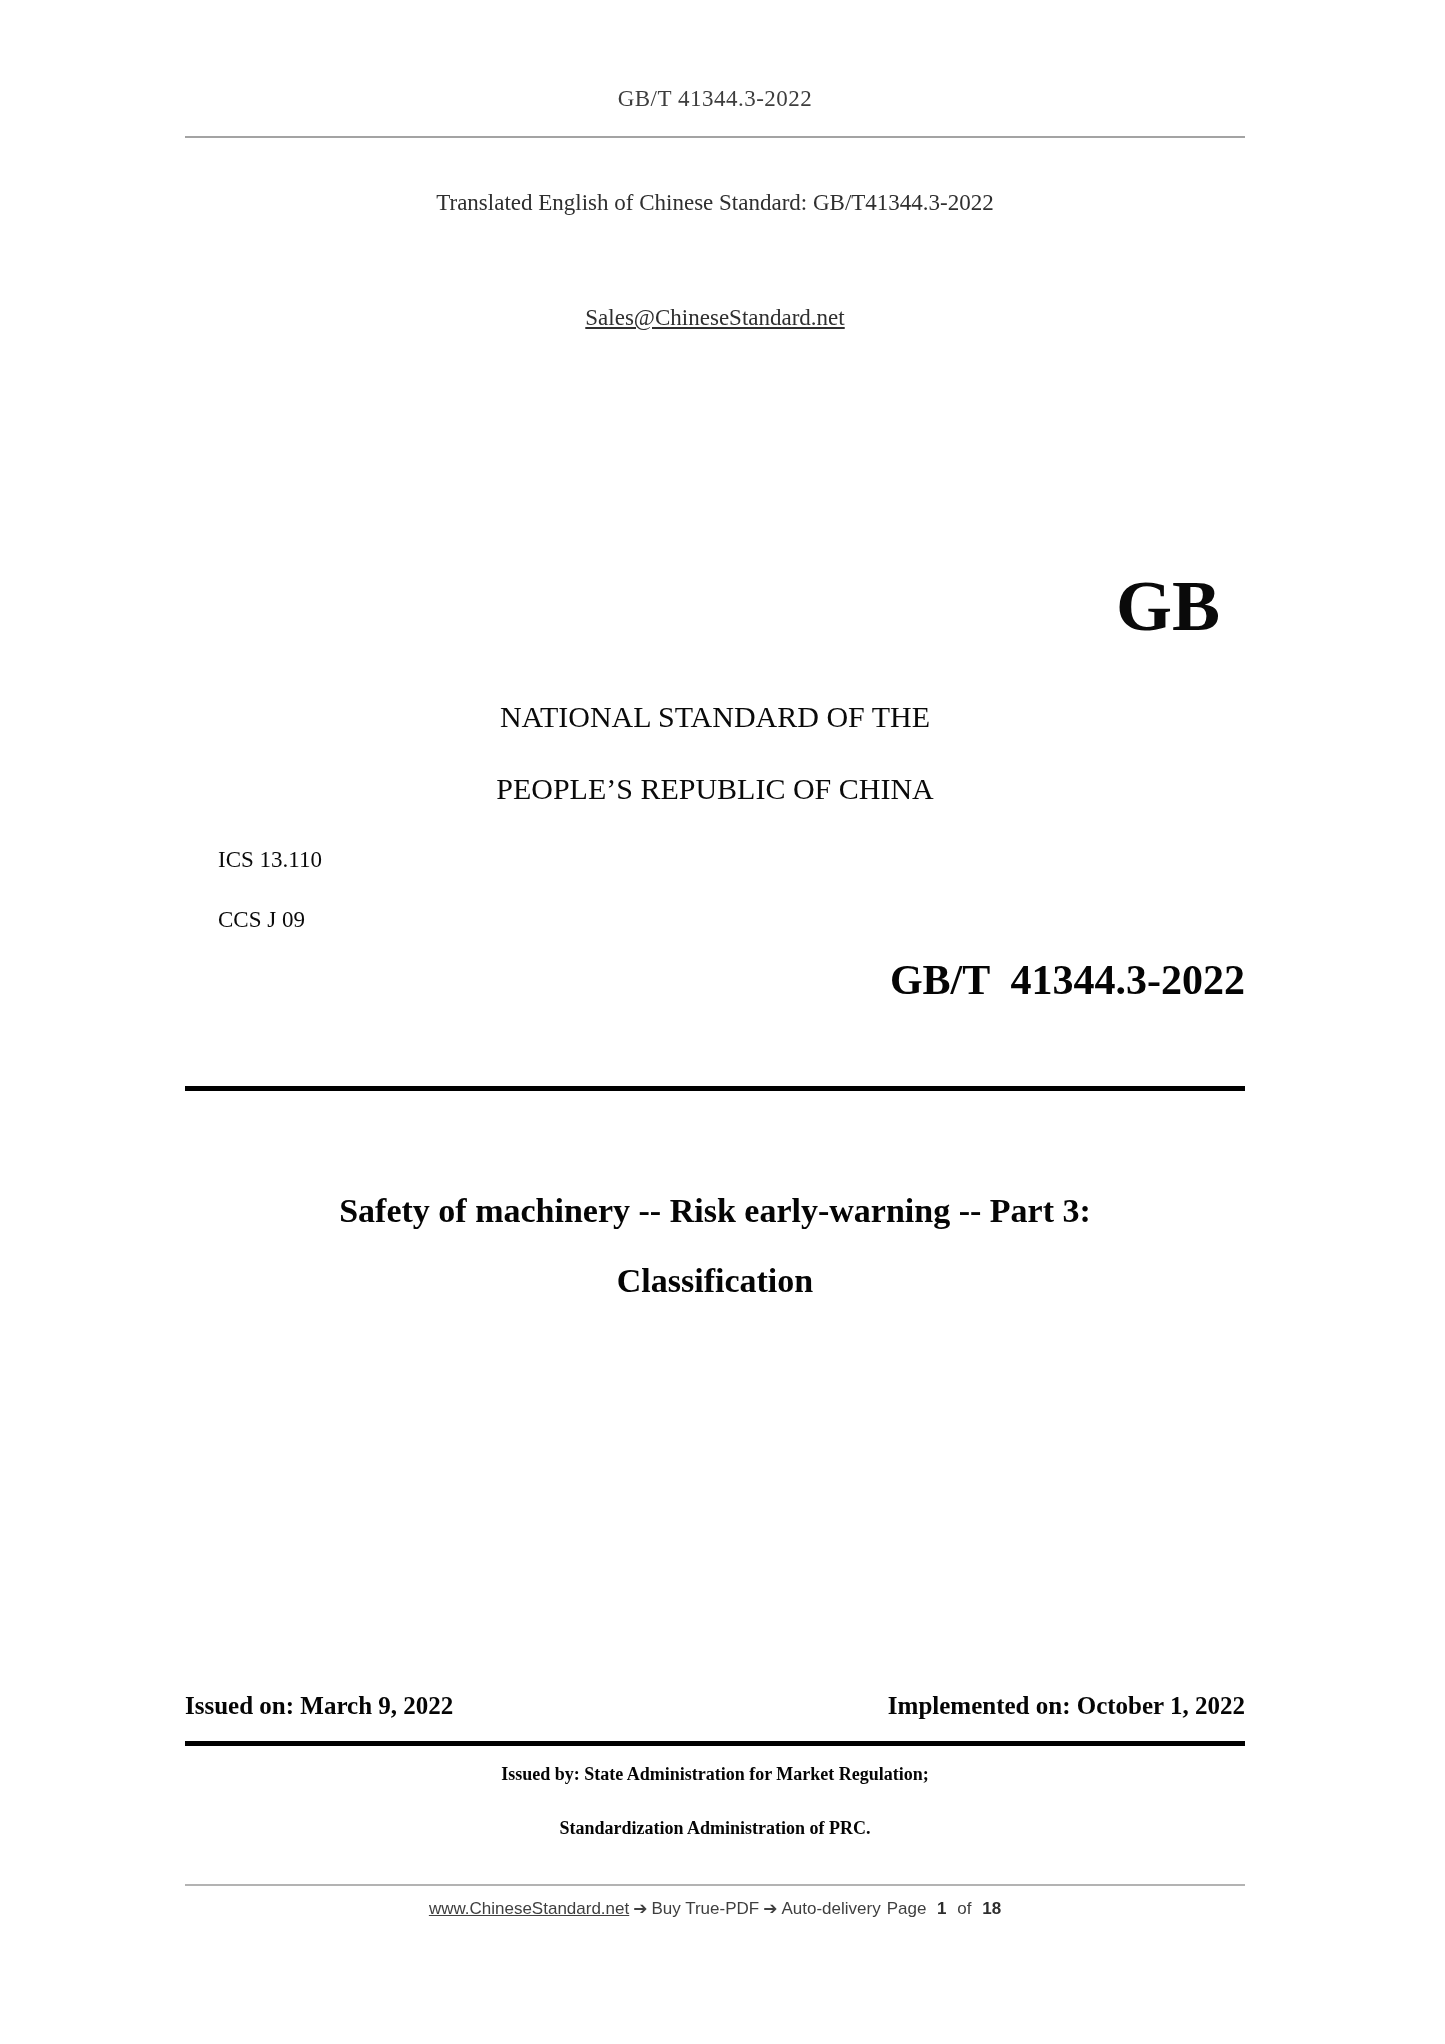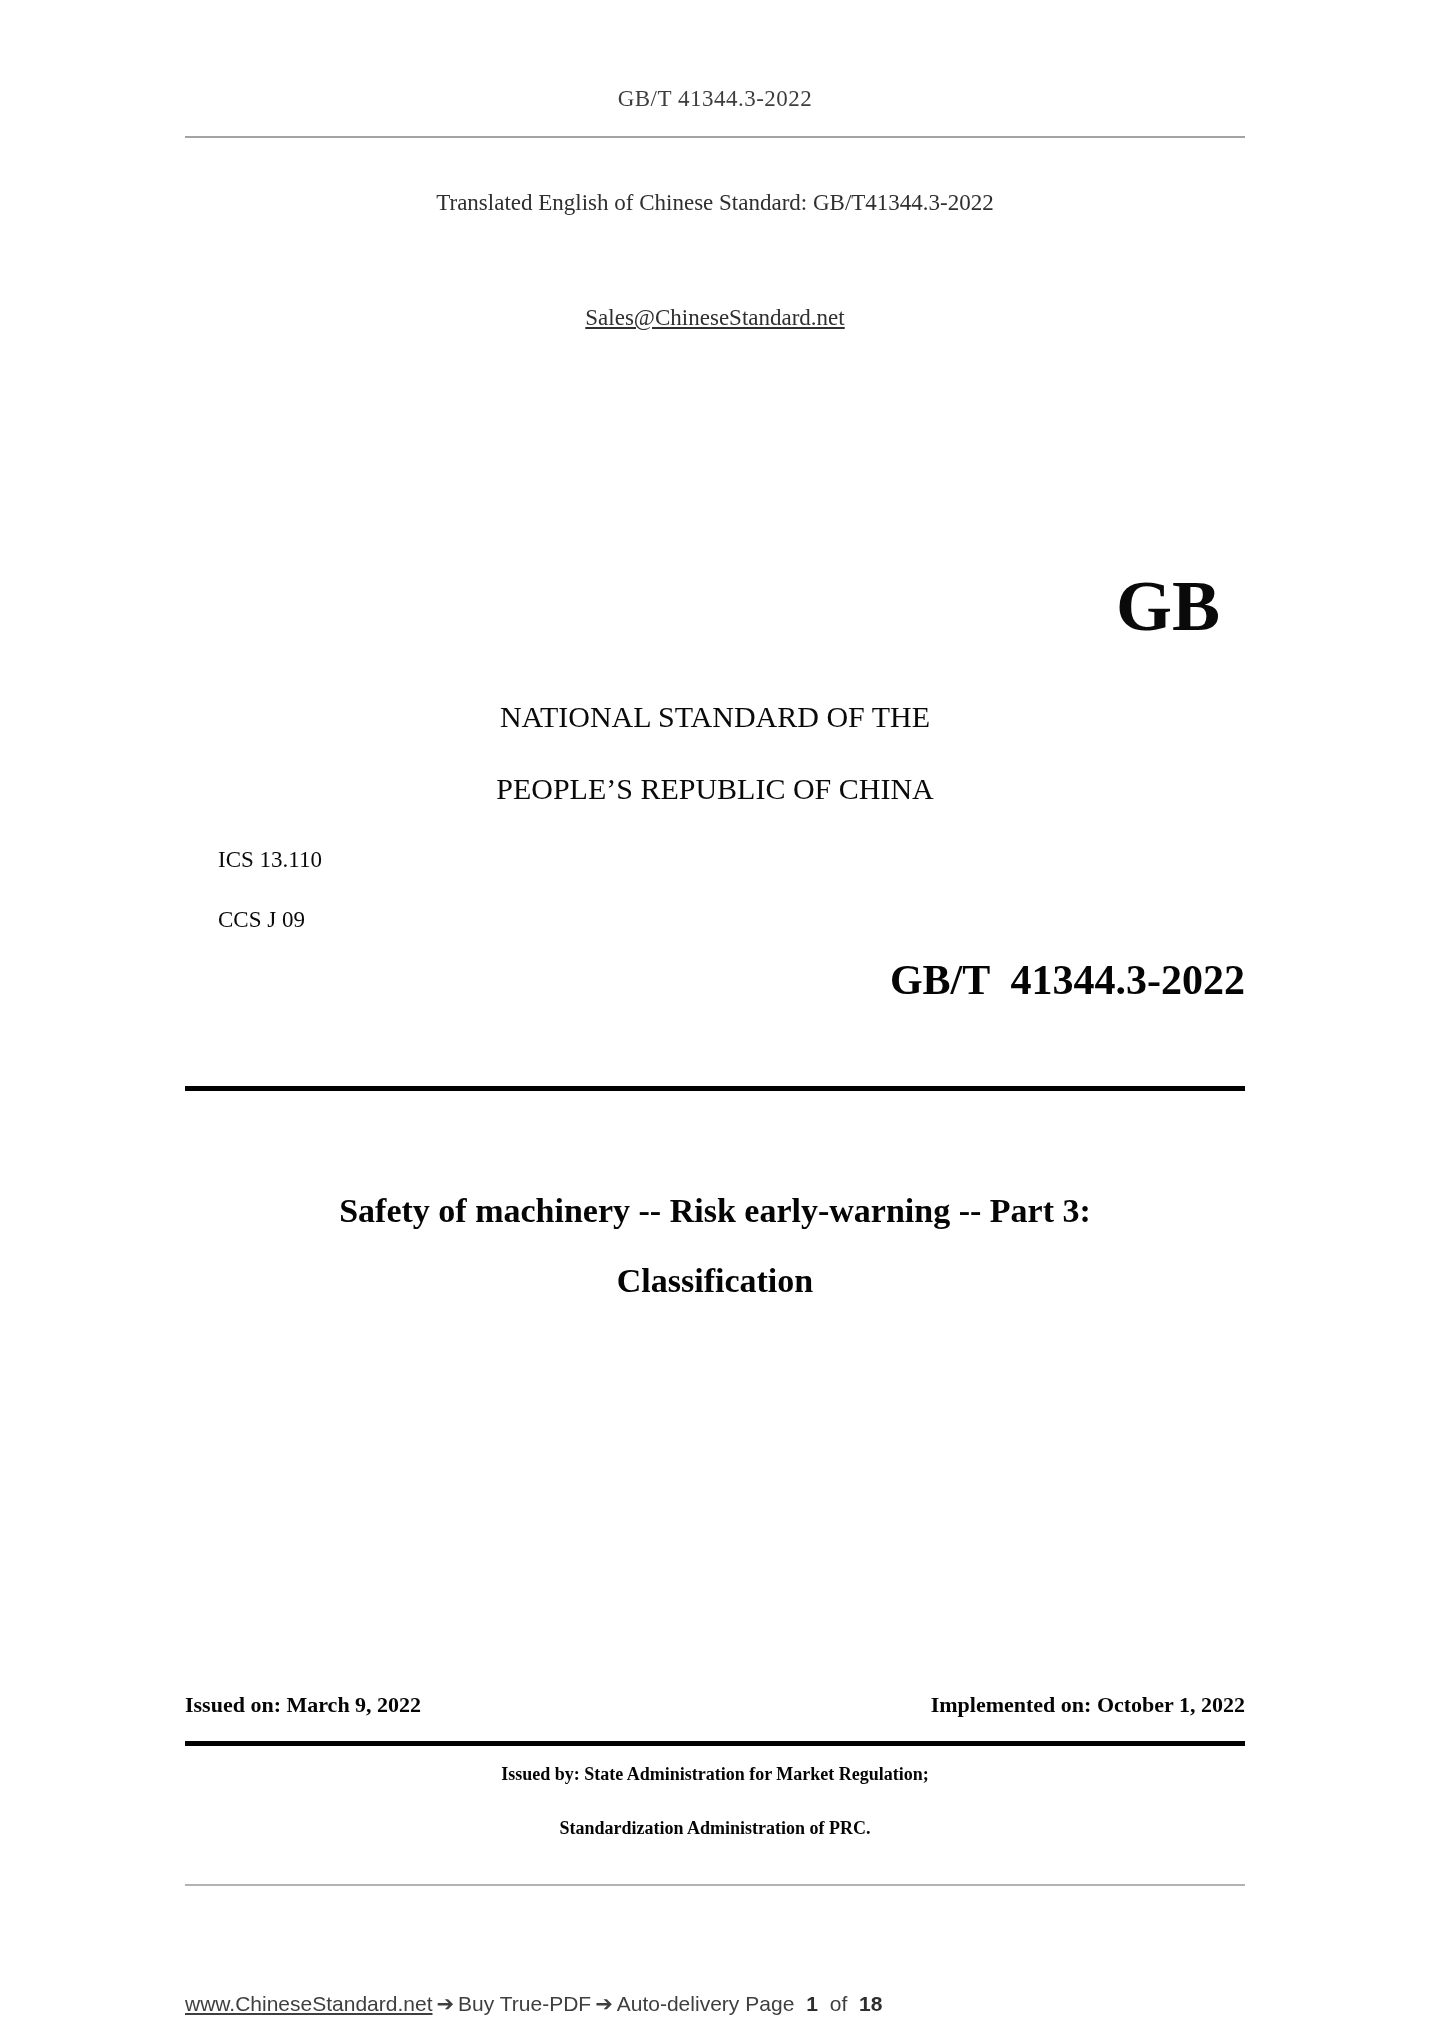--- a/index.html
+++ b/index.html
@@ -89,44 +89,44 @@
   .title-zh {
     top: 1333px;
     font-size: 31px;
     color: #0a0a0a;
     letter-spacing: 2px;
   }
   .dates-row {
     top: 1692px;
     display: flex;
     justify-content: space-between;
-    font-size: 22px;
+    font-size: 25px;
     font-weight: bold;
     color: #050505;
   }
   .rule-dates { top: 1741px; }
   .issuer-line {
     font-size: 18px;
     font-weight: bold;
     color: #050505;
   }
   .issuer-1 { top: 1764px; }
   .issuer-2 { top: 1818px; }
   .rule-footer {
     top: 1884px;
     height: 2px;
     background: #b3b3b3;
   }
   .footer-row {
-    top: 1992px;
+    top: 1898px;
     display: flex;
-    justify-content: flex-start;
+    justify-content: center;
     align-items: baseline;
     font-family: "Liberation Sans", "DejaVu Sans", sans-serif;
-    font-size: 21px;
+    font-size: 17px;
     color: #3f3f3f;
   }
   .page-indicator span { margin-left: 6px; }
   .page-indicator .num { font-weight: bold; color: #2e2e2e; }
   .arrow { padding: 0 4px; }
 </style>
 </head>
 <body>
 
 <div class="page">

